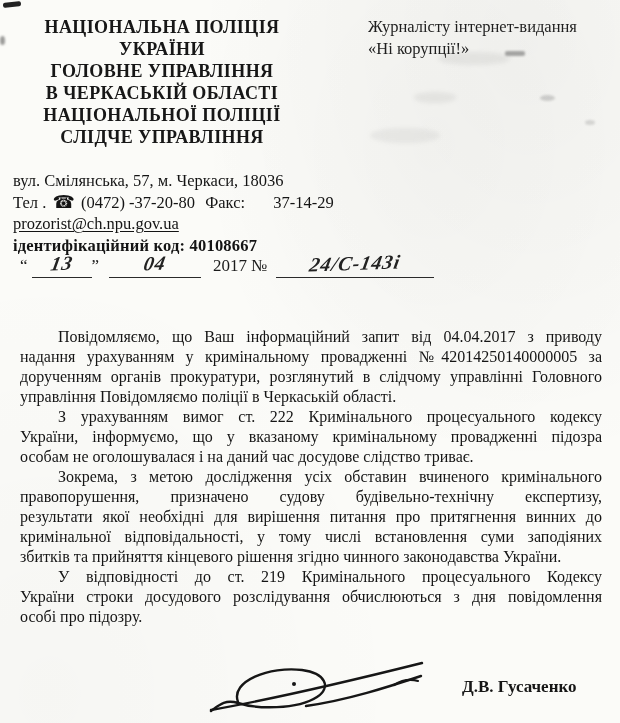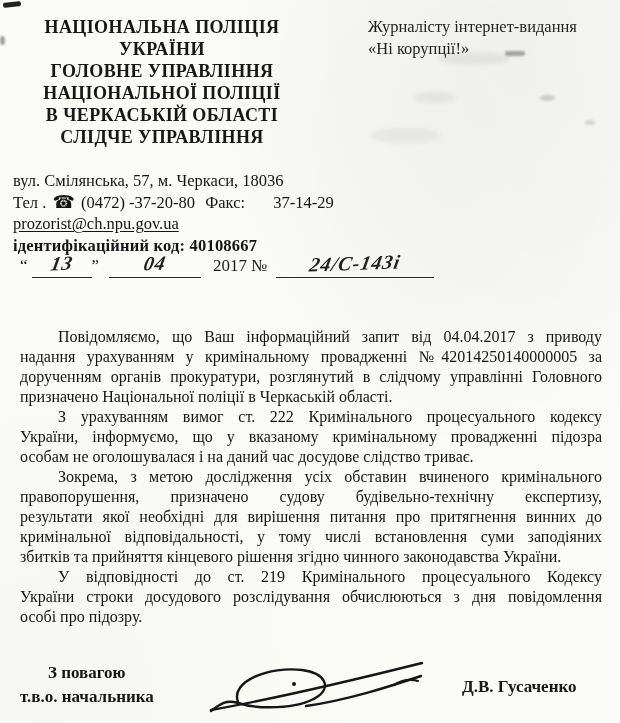--- a/index.html
+++ b/index.html
@@ -118,22 +118,22 @@
   <div class="smudge sm2"></div>
   <div class="smudge sm3"></div>
   <div class="smudge sm4"></div>
   <div class="smudge sm5"></div>
   <div class="smudge sm6"></div>
 
   <div class="org-block">
     <div>НАЦІОНАЛЬНА ПОЛІЦІЯ</div>
     <div>УКРАЇНИ</div>
     <div>ГОЛОВНЕ УПРАВЛІННЯ</div>
+    <div>В ЧЕРКАСЬКІЙ ОБЛАСТІ</div>
     <div>НАЦІОНАЛЬНОЇ ПОЛІЦІЇ</div>
-    <div>В ЧЕРКАСЬКІЙ ОБЛАСТІ</div>
     <div>СЛІДЧЕ УПРАВЛІННЯ</div>
   </div>
 
   <div class="addressee">
     <div>Журналісту інтернет-видання</div>
     <div>«Ні корупції!»</div>
   </div>
 
   <div class="contact">
     <div class="row">вул. Смілянська, 57, м. Черкаси, 18036</div>
@@ -159,41 +159,37 @@
     <span class="printed">”</span>
     <span class="slot slot-month"><span class="hand">04</span></span>
     <span class="printed-year">2017 №</span>
     <span class="slot slot-number"><span class="hand">24/С-143і</span></span>
   </div>
 
   <div class="body-text">
     <div class="bl bl-first">Повідомляємо, що Ваш інформаційний запит від 04.04.2017 з приводу</div>
     <div class="bl">надання урахуванням у кримінальному провадженні №42014250140000005 за</div>
     <div class="bl">дорученням органів прокуратури, розглянутий в слідчому управлінні Головного</div>
-    <div class="bl bl-last">призначено Національної поліції в Черкаській області.</div>
+    <div class="bl bl-last">управління Повідомляємо поліції в Черкаській області.</div>
 
     <div class="bl bl-first">З урахуванням вимог ст. 222 Кримінального процесуального кодексу</div>
     <div class="bl">України, інформуємо, що у вказаному кримінальному провадженні підозра</div>
     <div class="bl bl-last">особам не оголошувалася і на даний час досудове слідство триває.</div>
 
     <div class="bl bl-first">Зокрема, з метою дослідження усіх обставин вчиненого кримінального</div>
     <div class="bl">правопорушення, призначено судову будівельно-технічну експертизу,</div>
     <div class="bl">результати якої необхідні для вирішення питання про притягнення винних до</div>
     <div class="bl">кримінальної відповідальності, у тому числі встановлення суми заподіяних</div>
     <div class="bl bl-last">збитків та прийняття кінцевого рішення згідно чинного законодавства України.</div>
 
     <div class="bl bl-first">У відповідності до ст. 219 Кримінального процесуального Кодексу</div>
     <div class="bl">України строки досудового розслідування обчислюються з дня повідомлення</div>
     <div class="bl bl-last">особі про підозру.</div>
   </div>
 
-  <div class="closing-block">
-    <div class="closing">З повагою</div>
-    <div>т.в.о. начальника</div>
-  </div>
 
   <svg class="signature-svg" width="222" height="60" viewBox="0 0 222 60" fill="none" xmlns="http://www.w3.org/2000/svg">
     <path d="M30,45 C22,24 62,9 94,13 C117,16 124,30 109,40 C89,53 48,52 30,46 C17,42 11,48 3,54" stroke="#161616" stroke-width="2.4" stroke-linecap="round" fill="none"></path>
     <path d="M3,53 C65,42 150,22 214,6" stroke="#161616" stroke-width="2.4" stroke-linecap="round" fill="none"></path>
     <path d="M98,49 C140,43 180,30 213,19" stroke="#161616" stroke-width="2.4" stroke-linecap="round" fill="none"></path>
     <path d="M186,28 C194,23 203,22 210,24" stroke="#161616" stroke-width="2.2" stroke-linecap="round" fill="none"></path>
     <circle cx="86" cy="27" r="2" fill="#161616"></circle>
   </svg>
 
   <div class="signer-name">Д.В. Гусаченко</div>

